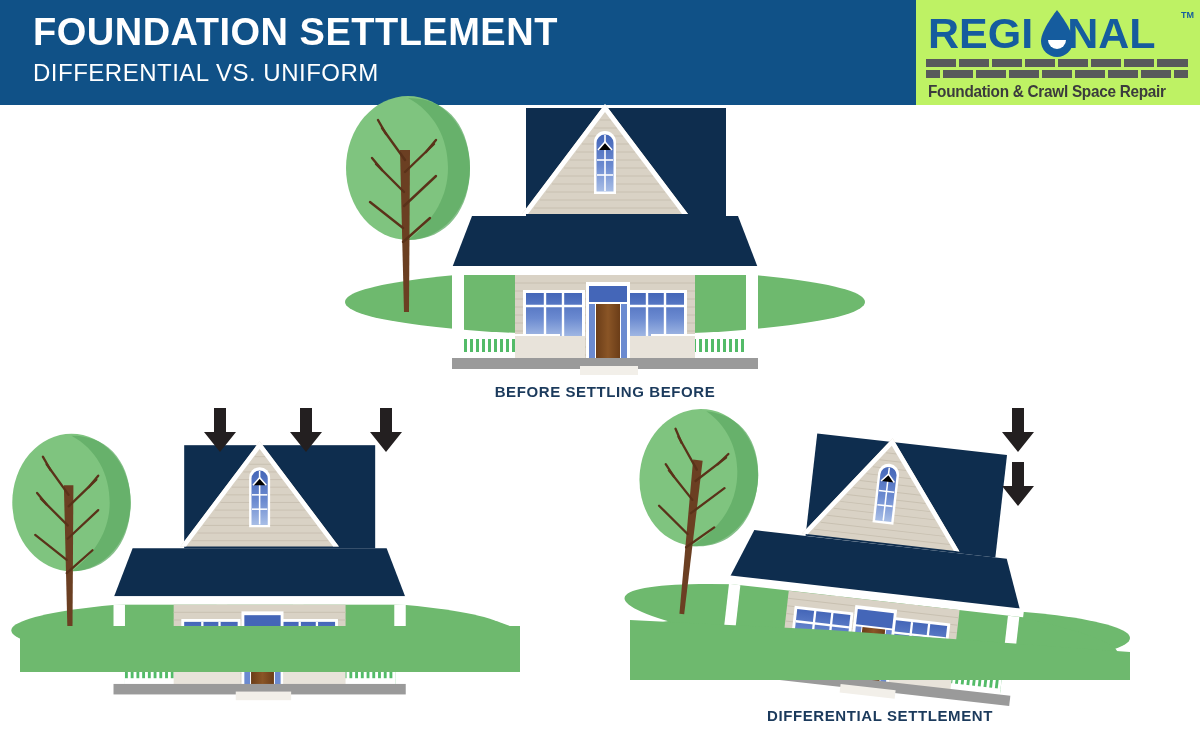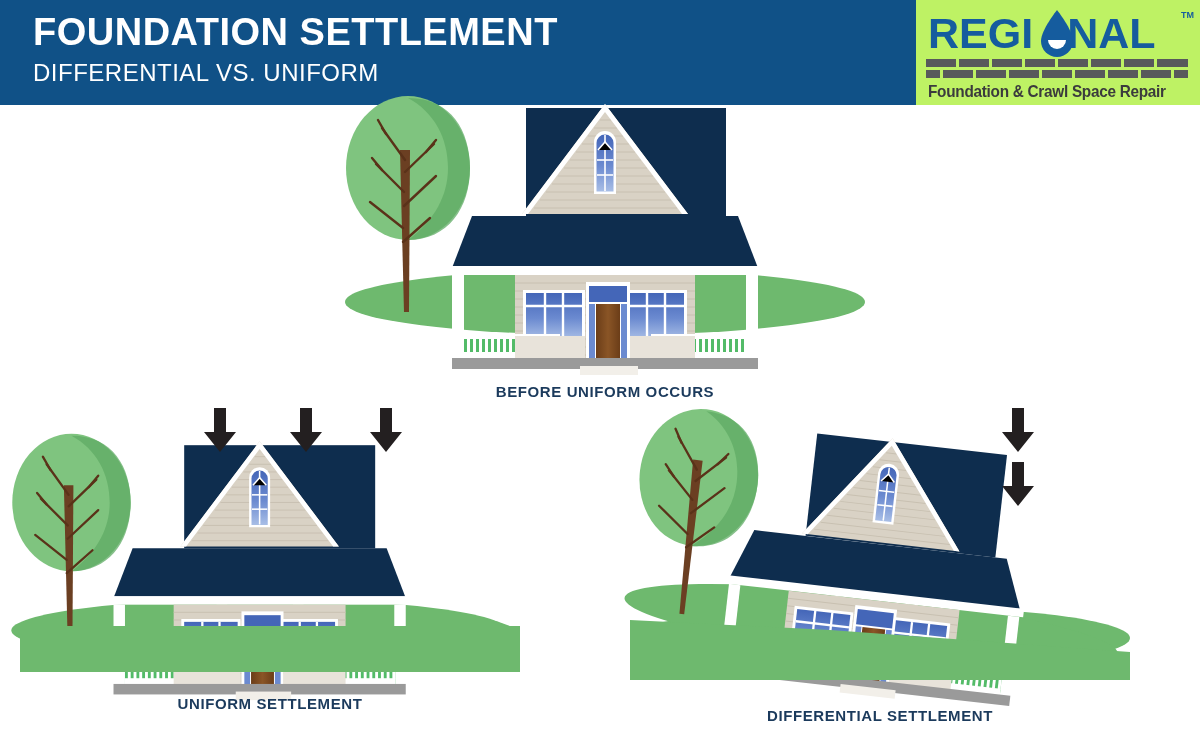--- a/index.html
+++ b/index.html
@@ -248,34 +248,33 @@
           <rect x="185" y="246" width="70" height="24" fill="#e8e3da"></rect>
           <rect x="300" y="246" width="65" height="24" fill="#e8e3da"></rect>
 
           <rect x="122" y="268" width="306" height="11" fill="#9a9a9a"></rect>
           <rect x="250" y="276" width="58" height="9" fill="#f2efe9"></rect>
         </g>
       </defs>
 
       <use href="#house" x="0" y="-30"></use>
     </svg>
-    <div class="caption" style="left:0;top:263px;width:550px;">BEFORE UNIFORM OCCURS</div>
+    <div class="caption" style="left:0;top:263px;width:550px;">BEFORE SETTLING BEFORE</div>
   </div>
 
   <div class="scene" style="left:20px;top:440px;width:500px;height:250px;">
     <svg width="500" height="250" viewBox="0 0 500 250">
 
       <ellipse cx="250" cy="195" rx="250" ry="32" fill="#6eb96e"></ellipse>
       <g transform="translate(-23,-12) scale(0.955)">
         <use href="#house" x="0" y="0"></use>
       </g>
 
       <path d="M0 186 H500 V232 H0 Z" fill="#6eb96e"></path>
     </svg>
-    <div class="caption" style="left:0;top:255px;width:500px;">UNIFORM SETTLEMENT</div>
   </div>
 
   <div class="arrow" style="left:203px;top:408px;">
     <svg width="34" height="45" viewBox="0 0 34 45">
         <path d="M11 0 H23 V24 H33 L17 44 L1 24 H11 Z" fill="#231f20"></path>
       </svg>
   </div>
   <div class="arrow" style="left:289px;top:408px;">
     <svg width="34" height="45" viewBox="0 0 34 45">
         <path d="M11 0 H23 V24 H33 L17 44 L1 24 H11 Z" fill="#231f20"></path>

